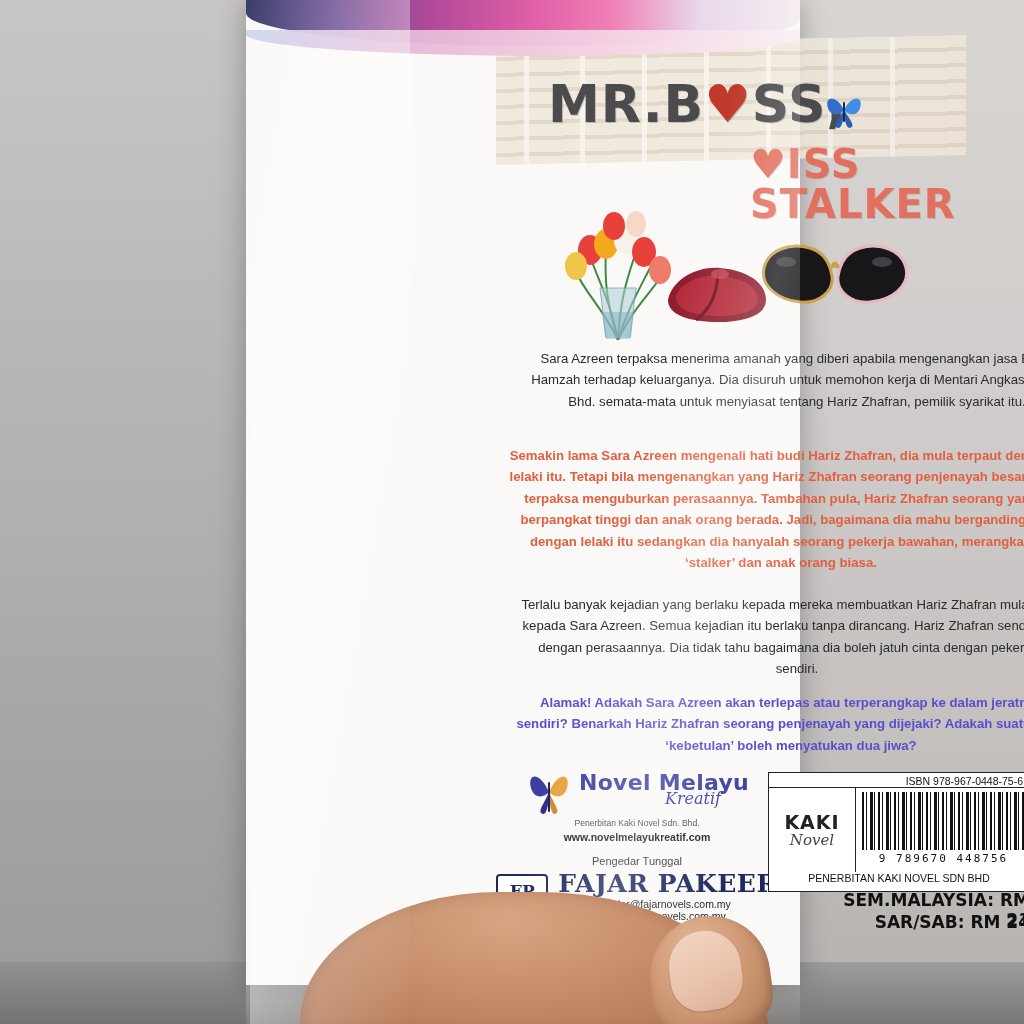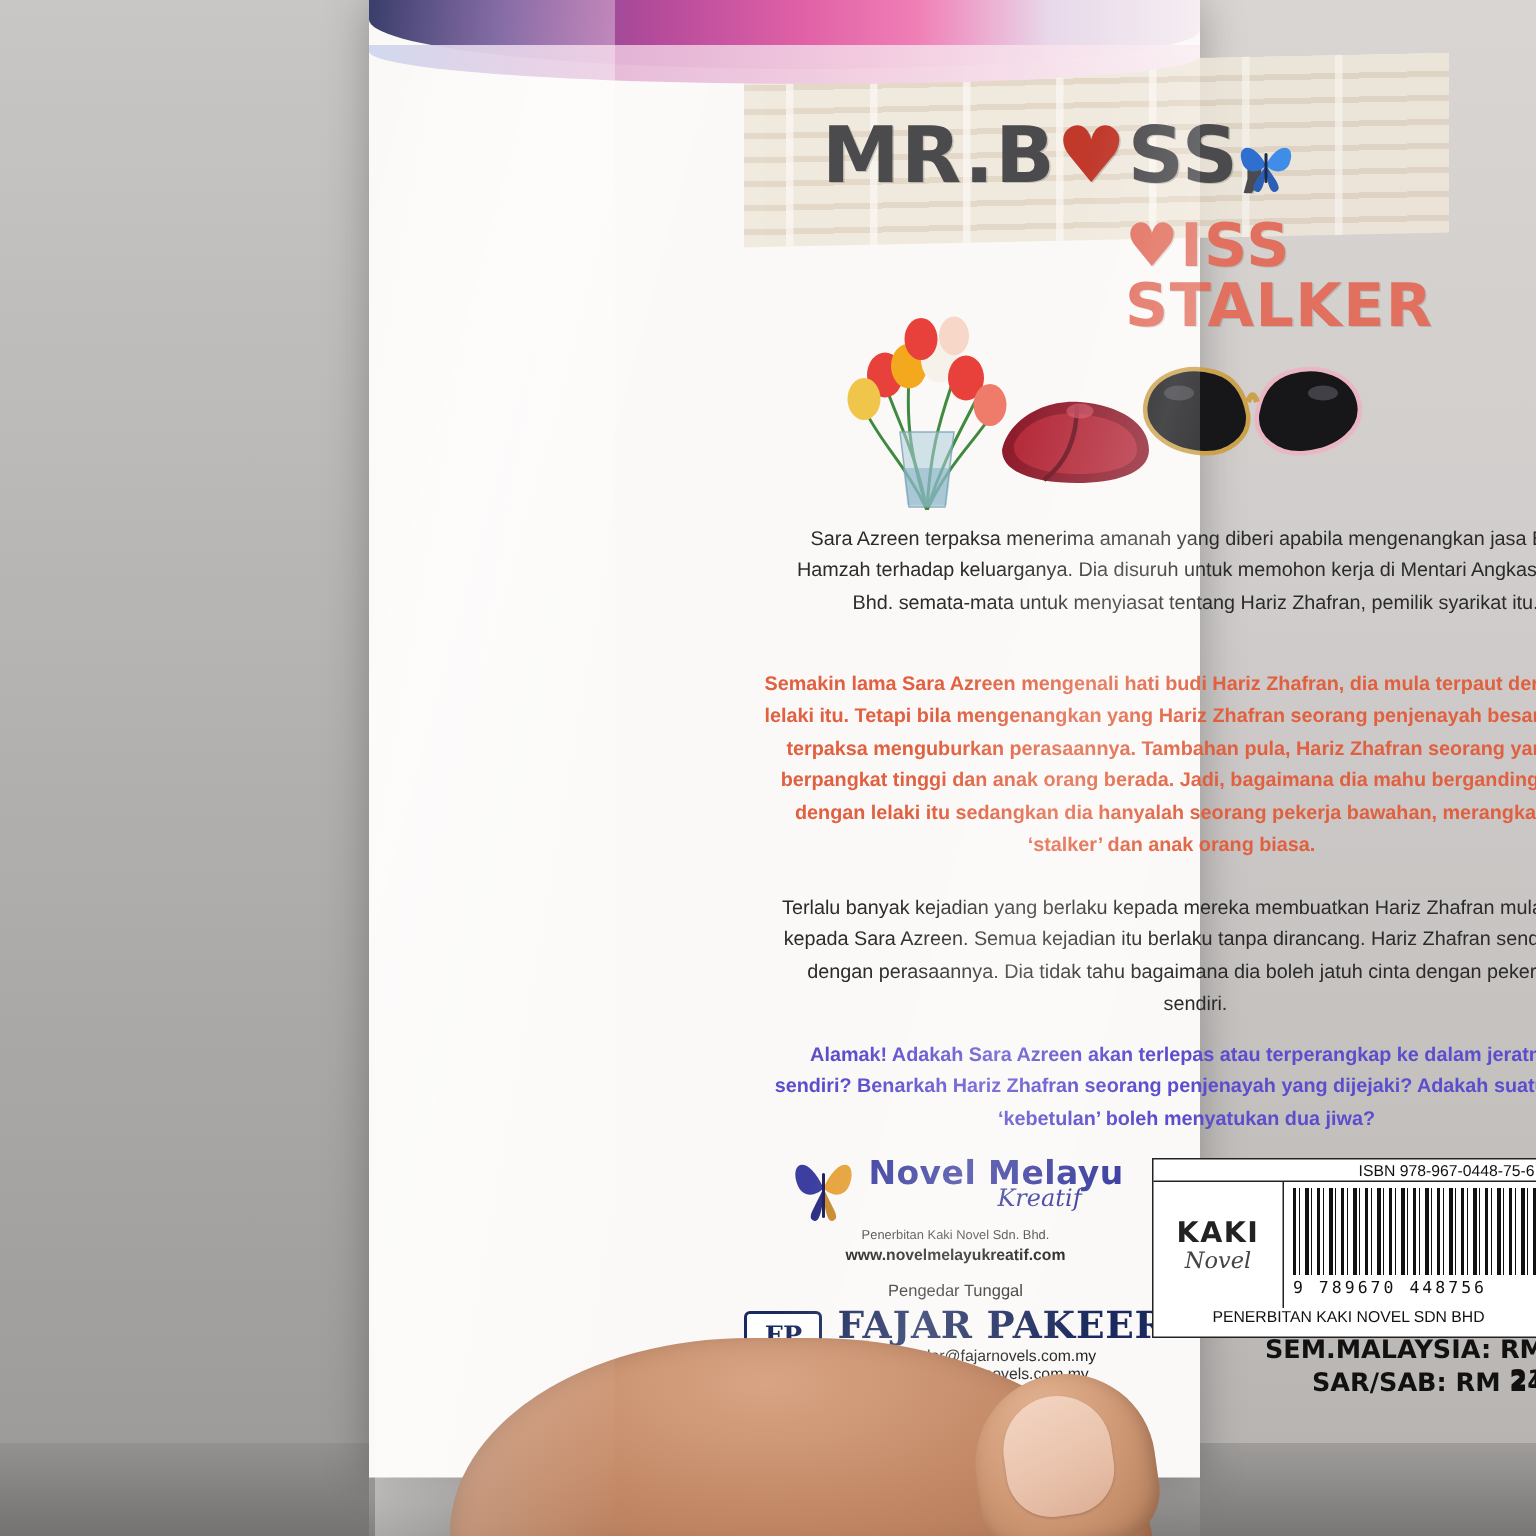--- a/index.html
+++ b/index.html
@@ -144,21 +144,21 @@
   .bars .lines{
     height:58px;width:100%;
     background:repeating-linear-gradient(90deg,
       #111 0px,#111 2px,#fff 2px,#fff 4px,
       #111 4px,#111 5px,#fff 5px,#fff 8px,
       #111 8px,#111 11px,#fff 11px,#fff 12px,
       #111 12px,#111 13px,#fff 13px,#fff 16px);
   }
   .bars .num{
     font-family:"DejaVu Sans Mono", monospace;font-size:11px;letter-spacing:2px;
-    color:#111;margin-top:2px;
+    color:#111;text-align:center;margin-top:2px;
   }
   .pub-line{
     position:absolute;left:522px;top:872px;width:262px;text-align:center;
     font-size:10.5px;color:#111;
   }
   .price1{
     position:absolute;left:570px;top:890px;width:214px;text-align:right;
     font-family:"DejaVu Sans", sans-serif;font-weight:bold;font-size:17px;color:#111;
   }
   .price2{

